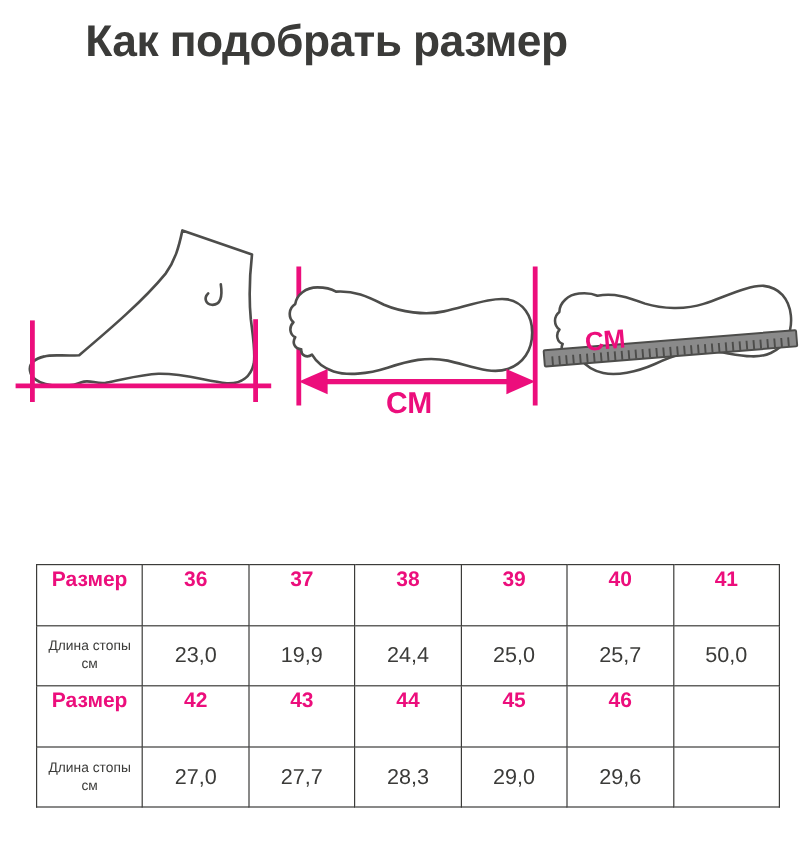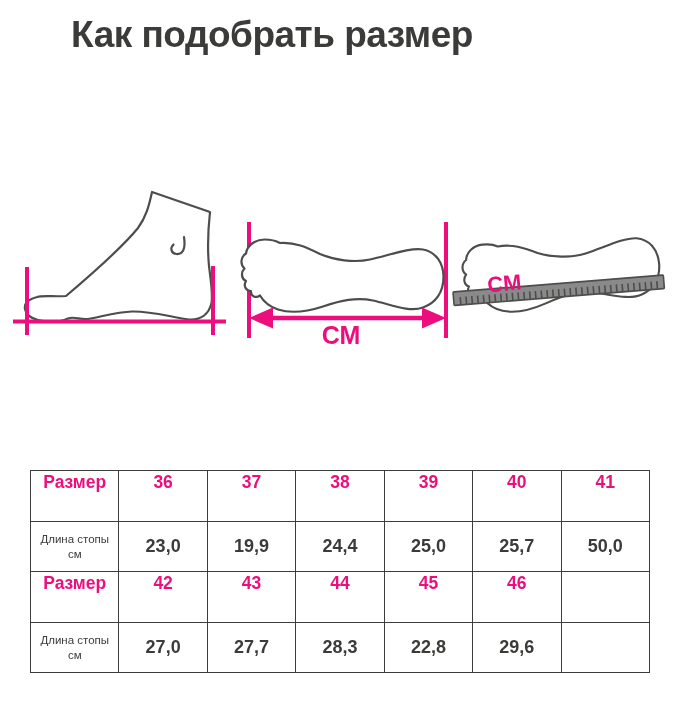--- a/index.html
+++ b/index.html
@@ -52,21 +52,21 @@
   tr.len-row{height:50px;}
   tr.size-row td{
     color:#ec0e7c;
     font-weight:700;
     font-size:17.5px;
     vertical-align:top;
   }
   tr.len-row td{
     color:#3b3b39;
     font-size:18px;
-    font-weight:700;
+    font-weight:400;
     vertical-align:middle;
   }
   tr.len-row td.row-label{
     font-size:11.5px;
     font-weight:400;
     line-height:1.25;
     padding:0 6px;
   }
 </style>
 </head>
@@ -163,20 +163,20 @@
       <td>44</td>
       <td>45</td>
       <td>46</td>
       <td></td>
     </tr>
     <tr class="len-row">
       <td class="row-label">Длина стопы см</td>
       <td>27,0</td>
       <td>27,7</td>
       <td>28,3</td>
-      <td>22,8</td>
+      <td>29,0</td>
       <td>29,6</td>
       <td></td>
     </tr>
   </tbody>
     </table>
 
 </div>
 
 </body></html>

